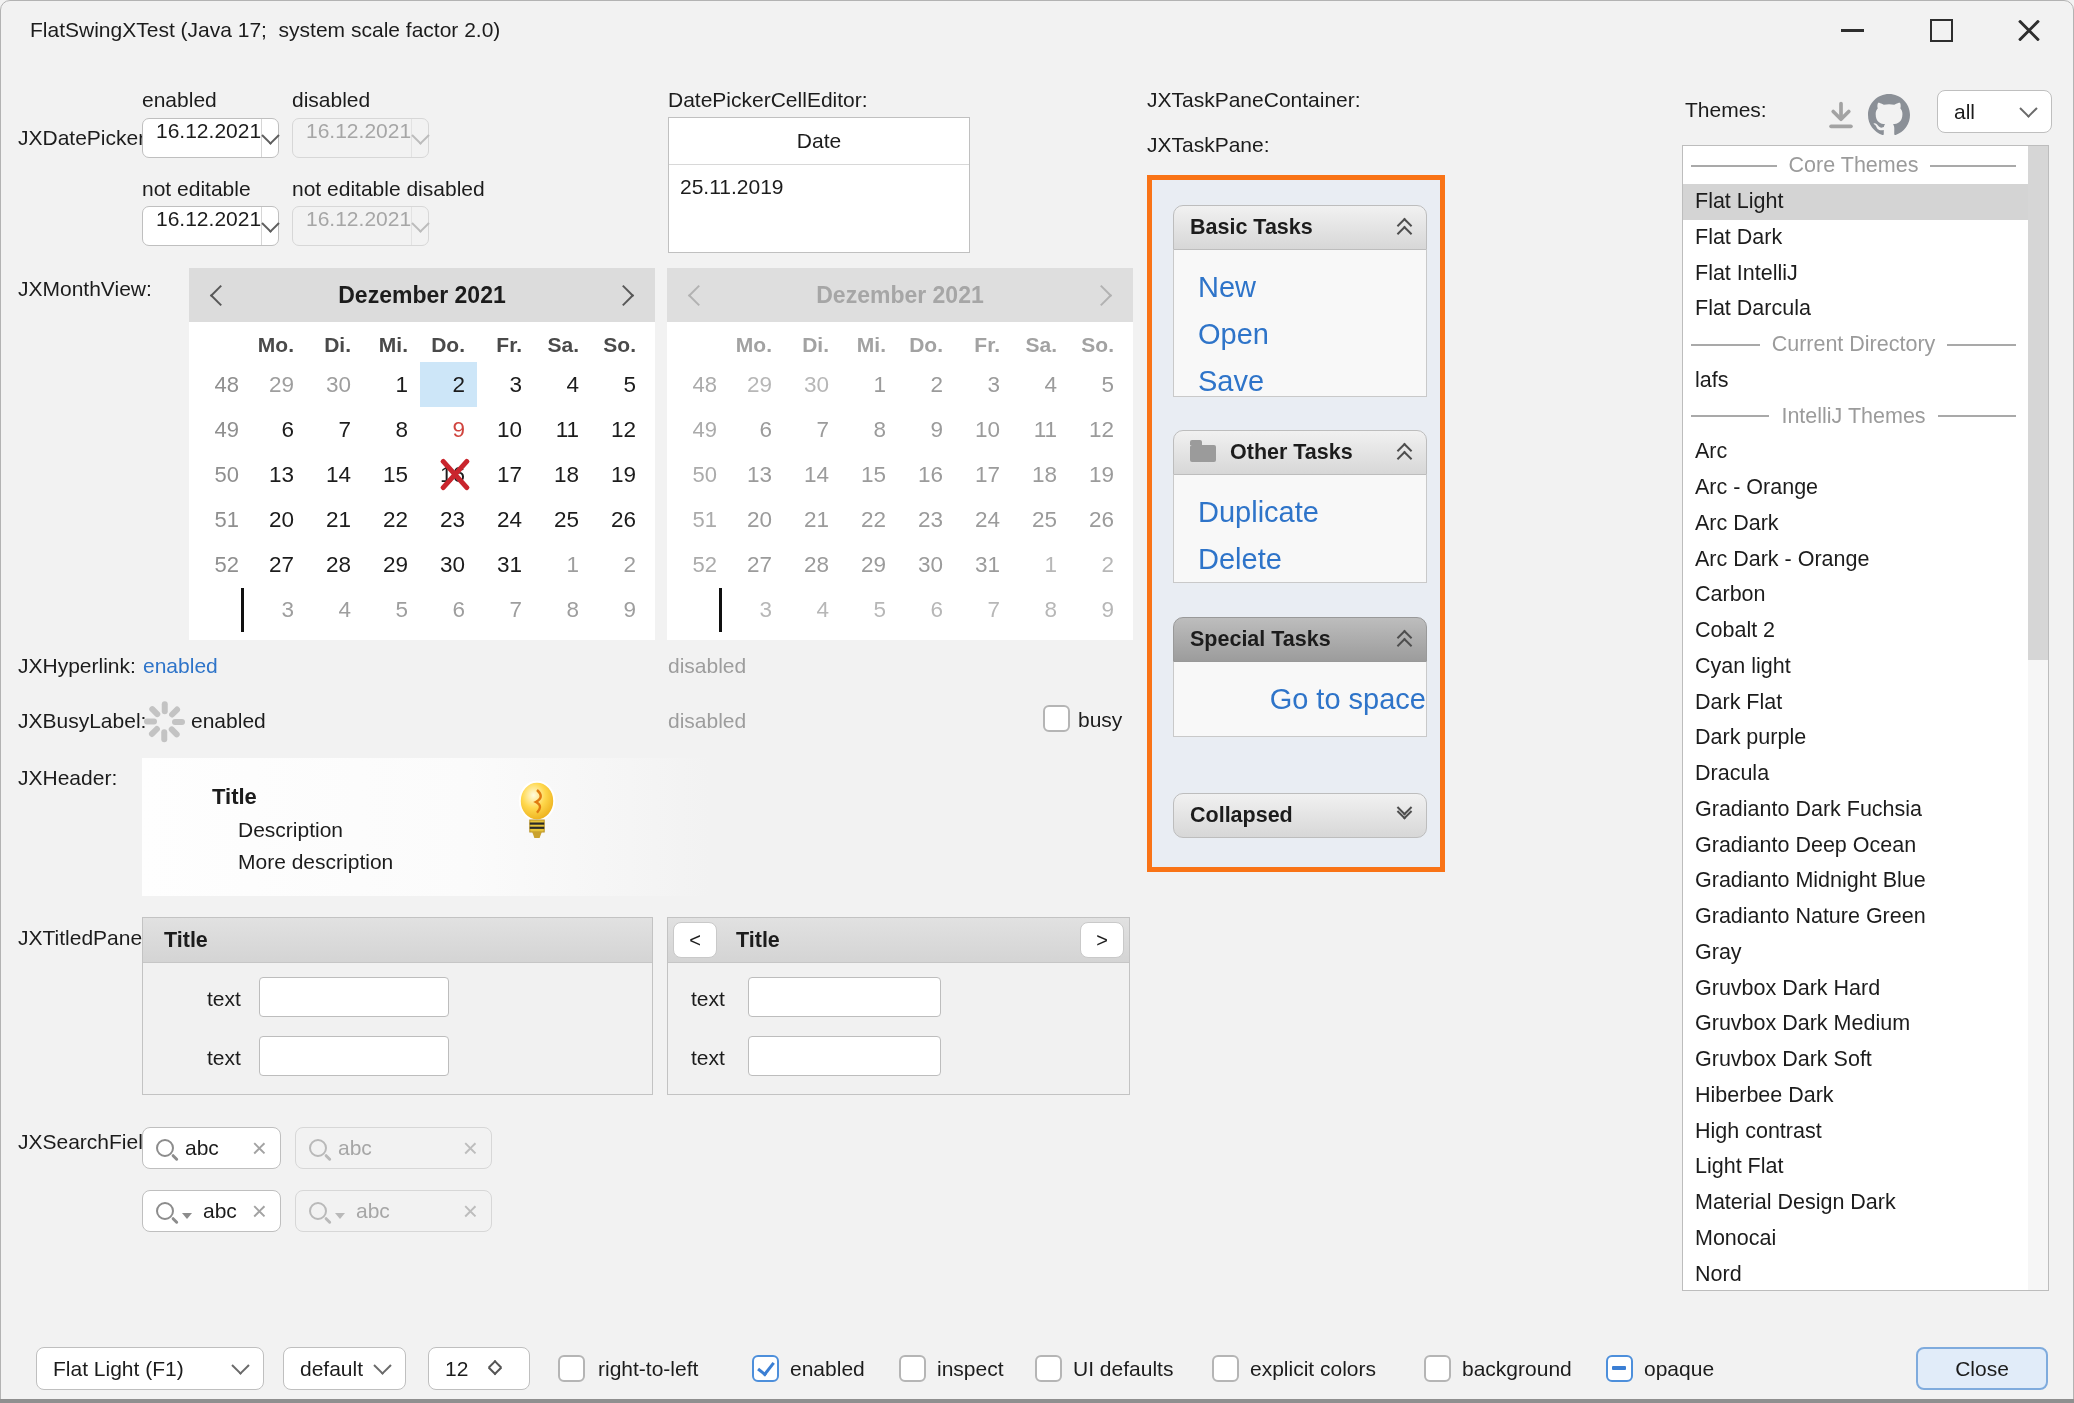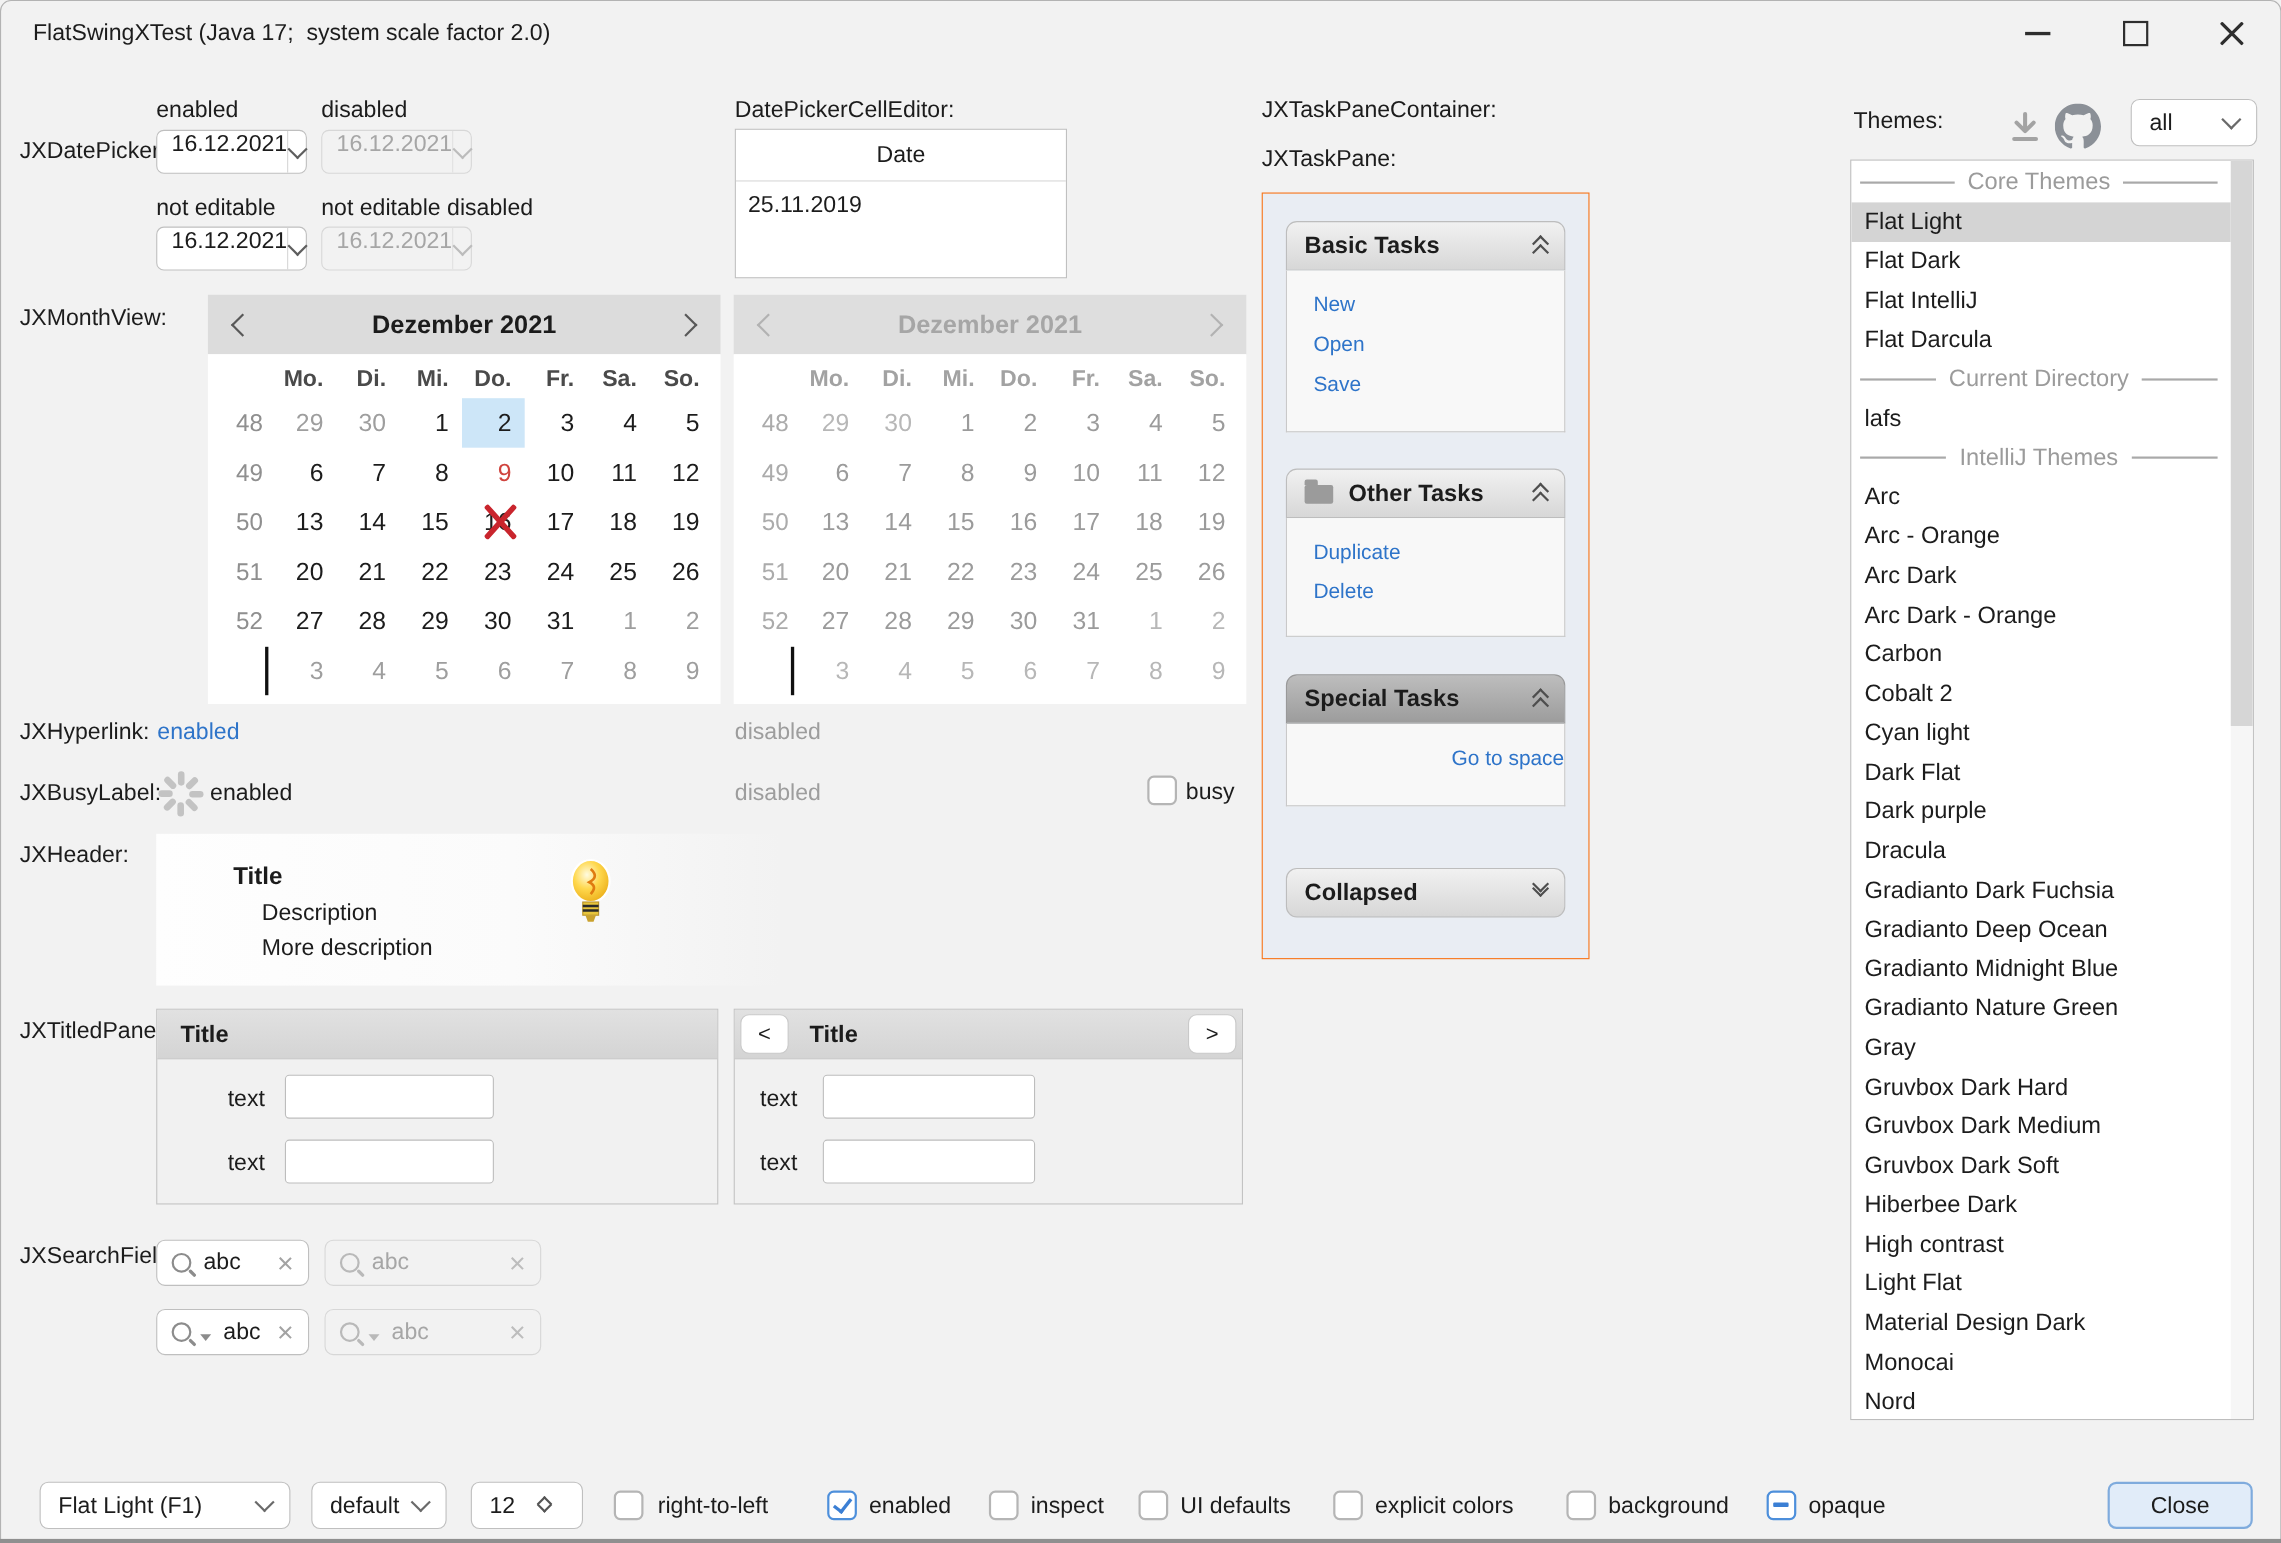--- a/index.html
+++ b/index.html
@@ -115,29 +115,29 @@
   .mag::after{content:"";position:absolute;width:8px;height:2.7px;background:#8c8c8c;transform:rotate(45deg);right:-7px;bottom:-4px;border-radius:2px}
   .tri{width:0;height:0;border-left:5px solid transparent;border-right:5px solid transparent;border-top:6px solid #8c8c8c;margin-left:-3px;margin-top:10px}
   .sf.disabled{background:#f2f2f2;border-color:#d7d7d7}
   .sf.disabled .tv{color:#a6a6a6}
   .sf.disabled .mag{border-color:#b9b9b9}
   .sf.disabled .mag::after{background:#b9b9b9}
   .sf.disabled .tri{border-top-color:#b9b9b9}
   .sf.disabled .clear{color:#bdbdbd}
 
   
-  .tpc{position:absolute;left:1147px;top:175px;width:298px;height:697px;background:#e9edf3;border:1px solid #f97316;box-sizing:border-box}
+  .tpc{position:absolute;left:1147px;top:175px;width:298px;height:697px;background:#e9edf3;border:5px solid #f97316;box-sizing:border-box}
   .group{position:absolute;left:21px;width:254px}
   .g-header{height:45px;border:1px solid #bdbdbd;border-radius:10px 10px 0 0;background:linear-gradient(#f1f1f1,#d7d7d7);
             display:flex;align-items:center;padding:0 16px;font-weight:bold;font-size:21.5px;gap:14px;box-sizing:border-box}
   .group.special .g-header{background:linear-gradient(#bdbdbd,#9c9c9c);border-color:#999}
   .group.collapsed .g-header{border-radius:10px}
   .g-body{border:1px solid #c9c9c9;border-top:none;background:#f8f8f8;box-sizing:border-box;
           display:flex;flex-direction:column;gap:14px;padding:21px 0 0 24px}
-  .g-body .link2{font-size:19px;color:#2e74c9}
+  .g-body .link2{font-size:29px;color:#2e74c9}
   .dbl{margin-left:auto;display:flex;flex-direction:column}
   .dbl .chv{width:9px;height:9px;border-width:2.6px;border-color:#4e4e4e}
   .dbl .chv.up{margin-bottom:-3px}
   .dbl .chv.down{margin-top:-7px}
   .folder{width:26px;height:17px;background:#9b9b9b;border-radius:2px;position:relative;flex:none;margin-top:2px}
   .folder::before{content:"";position:absolute;top:-5px;left:0;width:12px;height:5px;background:#9b9b9b;border-radius:2px 2px 0 0}
 
   
   .theme-list{position:absolute;left:1682px;top:145px;width:367px;height:1146px;background:#fff;border:1px solid #bdbdbd;
               box-sizing:border-box;overflow:hidden;font-size:21.5px}

